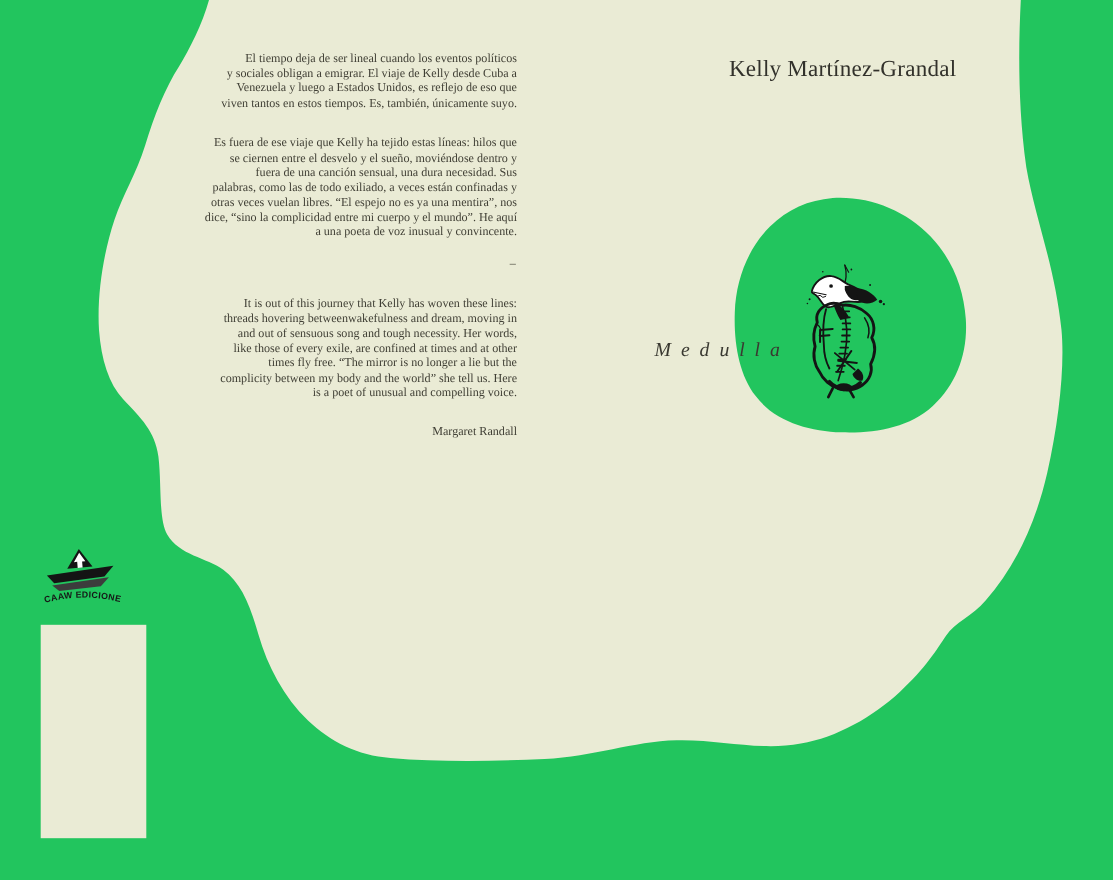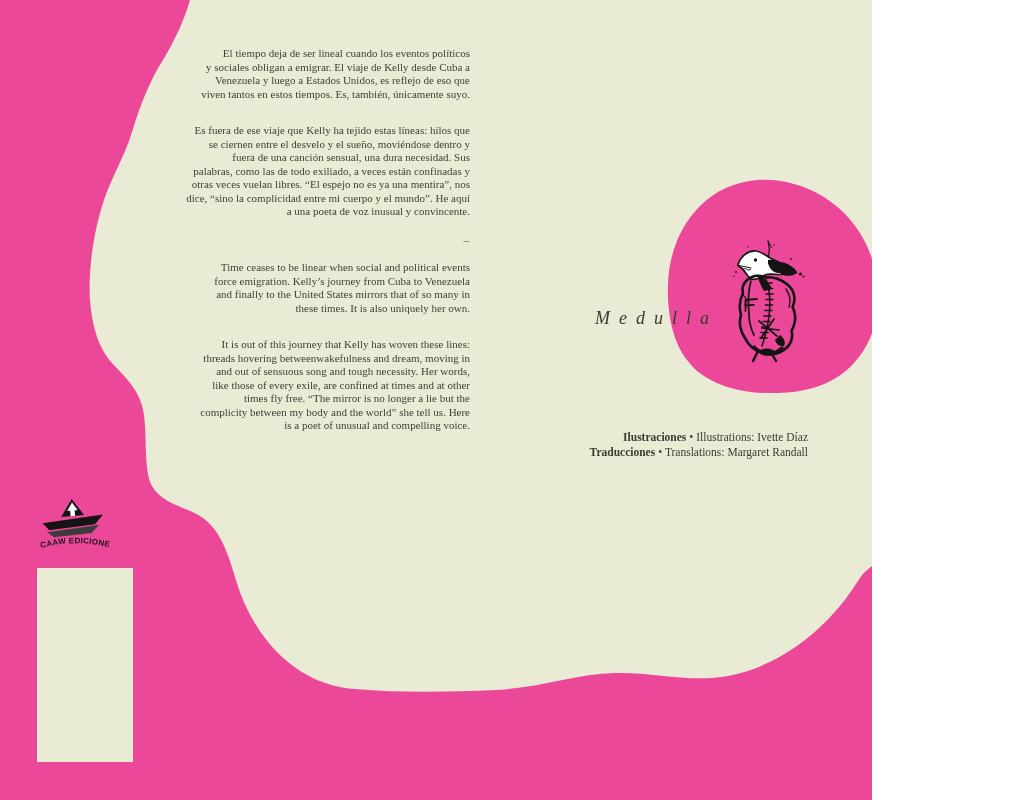--- a/index.html
+++ b/index.html
@@ -1,18 +1,18 @@
 <!DOCTYPE html>
 <html><head>
 <meta charset="utf-8">
 <style>
   html,body{margin:0;padding:0;background:#ffffff;}
   #canvas{
-    position:relative;width:872px;height:800px;overflow:hidden;
-    background:#ec4899;font-family:"Liberation Serif", serif;color:#3f3e34;
+    position:relative;width:1012px;height:800px;overflow:hidden;
+    background:#22c55e;font-family:"Liberation Serif", serif;color:#3f3e34;
   }
   svg{display:block;}
   .abs{position:absolute;}
   
   #back-block{
     left:125px;top:47px;width:345px;
     text-align:right;font-size:11px;line-height:13.5px;color:#403f35;
   }
   #back-block p{margin:0;white-space:pre;}
   #back-block .gap-a{margin-top:23px;}
@@ -88,33 +88,31 @@
 Venezuela y luego a Estados Unidos, es reflejo de eso que
 viven tantos en estos tiempos. Es, también, únicamente suyo.</p>
     <p class="gap-a">Es fuera de ese viaje que Kelly ha tejido estas líneas: hilos que
 se ciernen entre el desvelo y el sueño, moviéndose dentro y
 fuera de una canción sensual, una dura necesidad. Sus
 palabras, como las de todo exiliado, a veces están confinadas y
 otras veces vuelan libres. “El espejo no es ya una mentira”, nos
 dice, “sino la complicidad entre mi cuerpo y el mundo”. He aquí
 a una poeta de voz inusual y convincente.</p>
     <p class="divider">–</p>
-    <p class="gap-b">Time ceases to be linear when social and political events
-force emigration. Kelly’s journey from Cuba to Venezuela
-and finally to the United States mirrors that of so many in
-these times. It is also uniquely her own.</p>
     <p class="gap-a">It is out of this journey that Kelly has woven these lines:
 threads hovering betweenwakefulness and dream, moving in
 and out of sensuous song and tough necessity. Her words,
 like those of every exile, are confined at times and at other
 times fly free. “The mirror is no longer a lie but the
 complicity between my body and the world” she tell us. Here
 is a poet of unusual and compelling voice.</p>
+    <p class="attribution">Margaret Randall</p>
   </div>
 
+  <div id="author-title" class="abs">Kelly Martínez-Grandal</div>
 
   <div id="title-word-1" class="abs title-word">Medulla</div>
 
   <svg class="abs" style="left:724px;top:239px;" width="84" height="126" viewBox="0 0 84 126">
     <g stroke="#141414" fill="none" stroke-linecap="round" stroke-linejoin="round">
 
       <path d="M44,2 C46,9 45.5,16 42.5,23" stroke-width="1.2"></path>
       <path d="M44,2 L47.5,8.5" stroke-width="1"></path>
 
       <path fill="#ffffff" stroke-width="1.7" d="M14,26 C16,18 24,11 32,12 C38,12.5 42,17 47,19.5
@@ -166,28 +164,20 @@
       <path d="M33,114 L29,122 M48,115 L52,122" stroke-width="2.4"></path>
 
       <circle cx="24" cy="8" r="0.7" fill="#141414" stroke="none"></circle>
       <circle cx="50" cy="6" r="0.8" fill="#141414" stroke="none"></circle>
       <circle cx="12" cy="33" r="0.9" fill="#141414" stroke="none"></circle>
       <circle cx="10" cy="37" r="0.7" fill="#141414" stroke="none"></circle>
       <circle cx="67" cy="20" r="0.9" fill="#141414" stroke="none"></circle>
     </g>
   </svg>
 
-  <div id="credits" class="abs">
-    <div>
-      <span class="b">Ilustraciones</span><span class="r">• Illustrations: Ivette Díaz</span>
-    </div>
-    <div>
-      <span class="b">Traducciones</span><span class="r">• Translations: Margaret Randall</span>
-    </div>
-  </div>
 
   <svg id="publisher-logo" class="abs" viewBox="0 0 72 56">
     <g transform="rotate(-5 36 28)">
       <path d="M36,1 L47,18 L24,18 Z" fill="#141414"></path>
       <path d="M36,4.5 L41,12.5 L38,12.5 L38,18 L33.5,18 L33.5,12.5 L30.5,12.5 Z" fill="#ffffff"></path>
       <path d="M5,22.5 L66,19 L57,28 L11,30 Z" fill="#141414"></path>
       <path d="M9,32 L61,29 L53,36.5 L15,37.5 Z" fill="#3c3c3c"></path>
     </g>
     <path id="logo-arc" d="M3,50 Q36,41 70,49" fill="none"></path>
     <text font-family="Liberation Sans, sans-serif" font-weight="bold" font-size="8" letter-spacing="0.3" fill="#161616">

